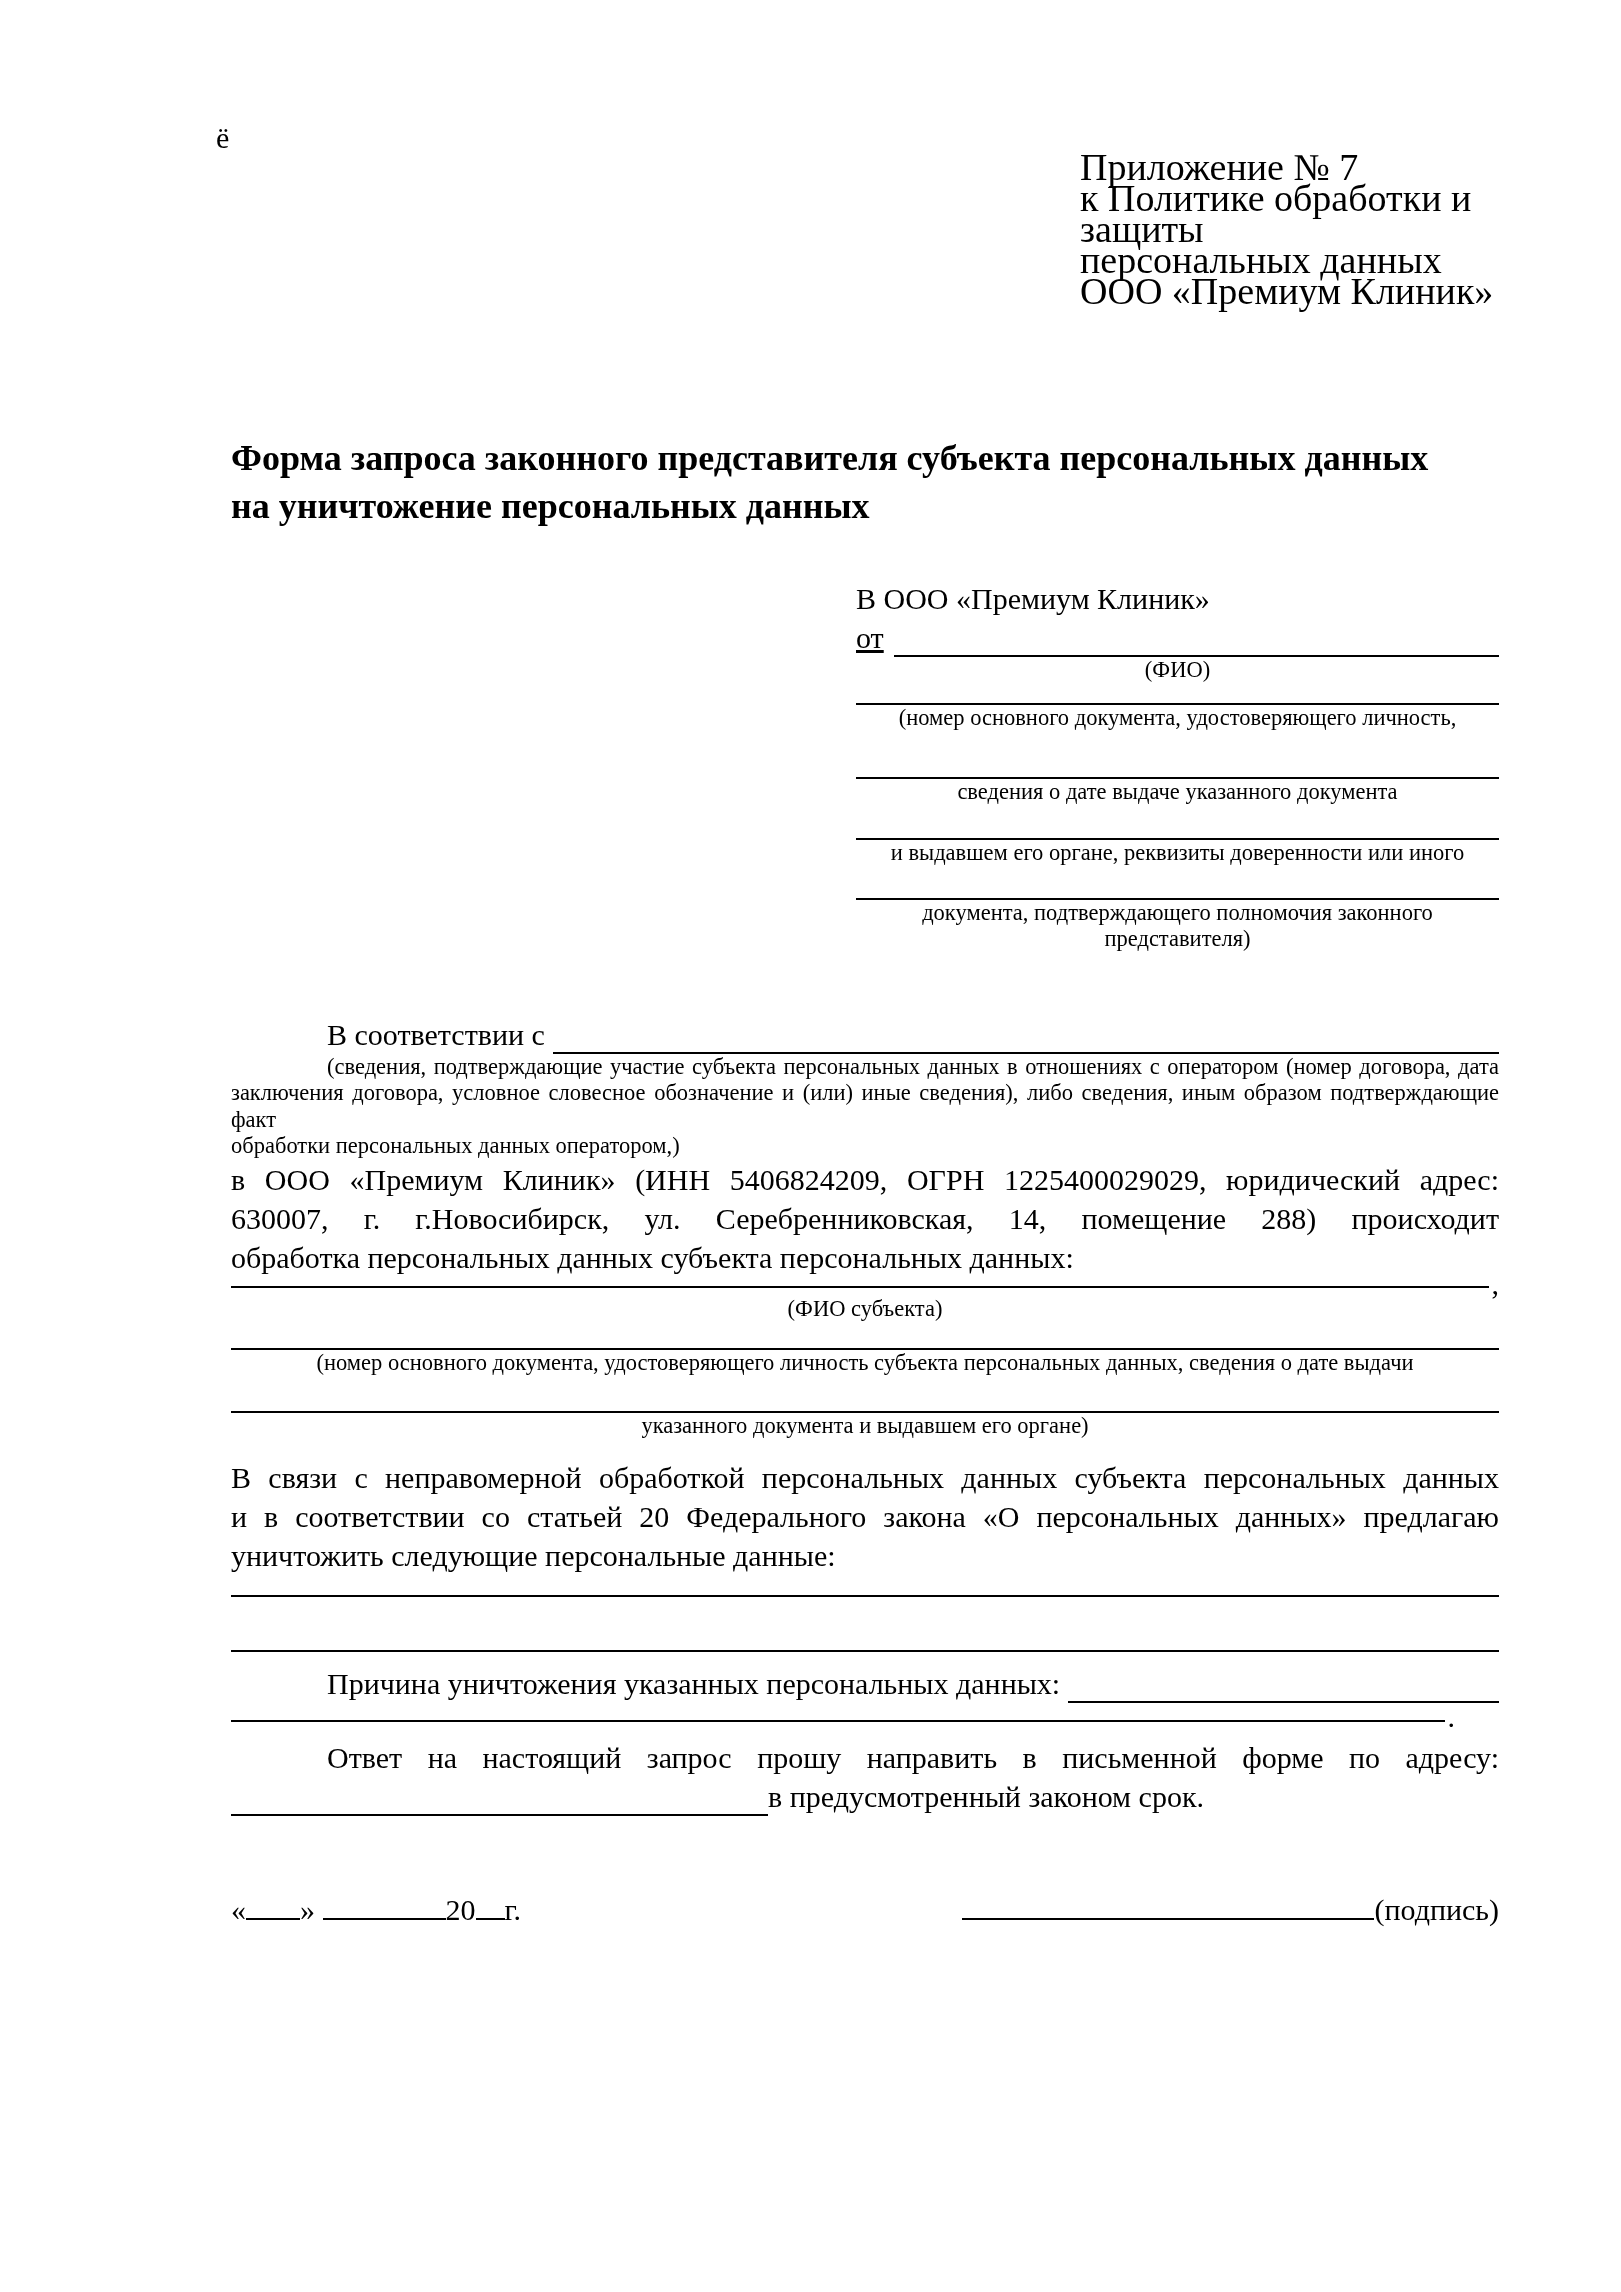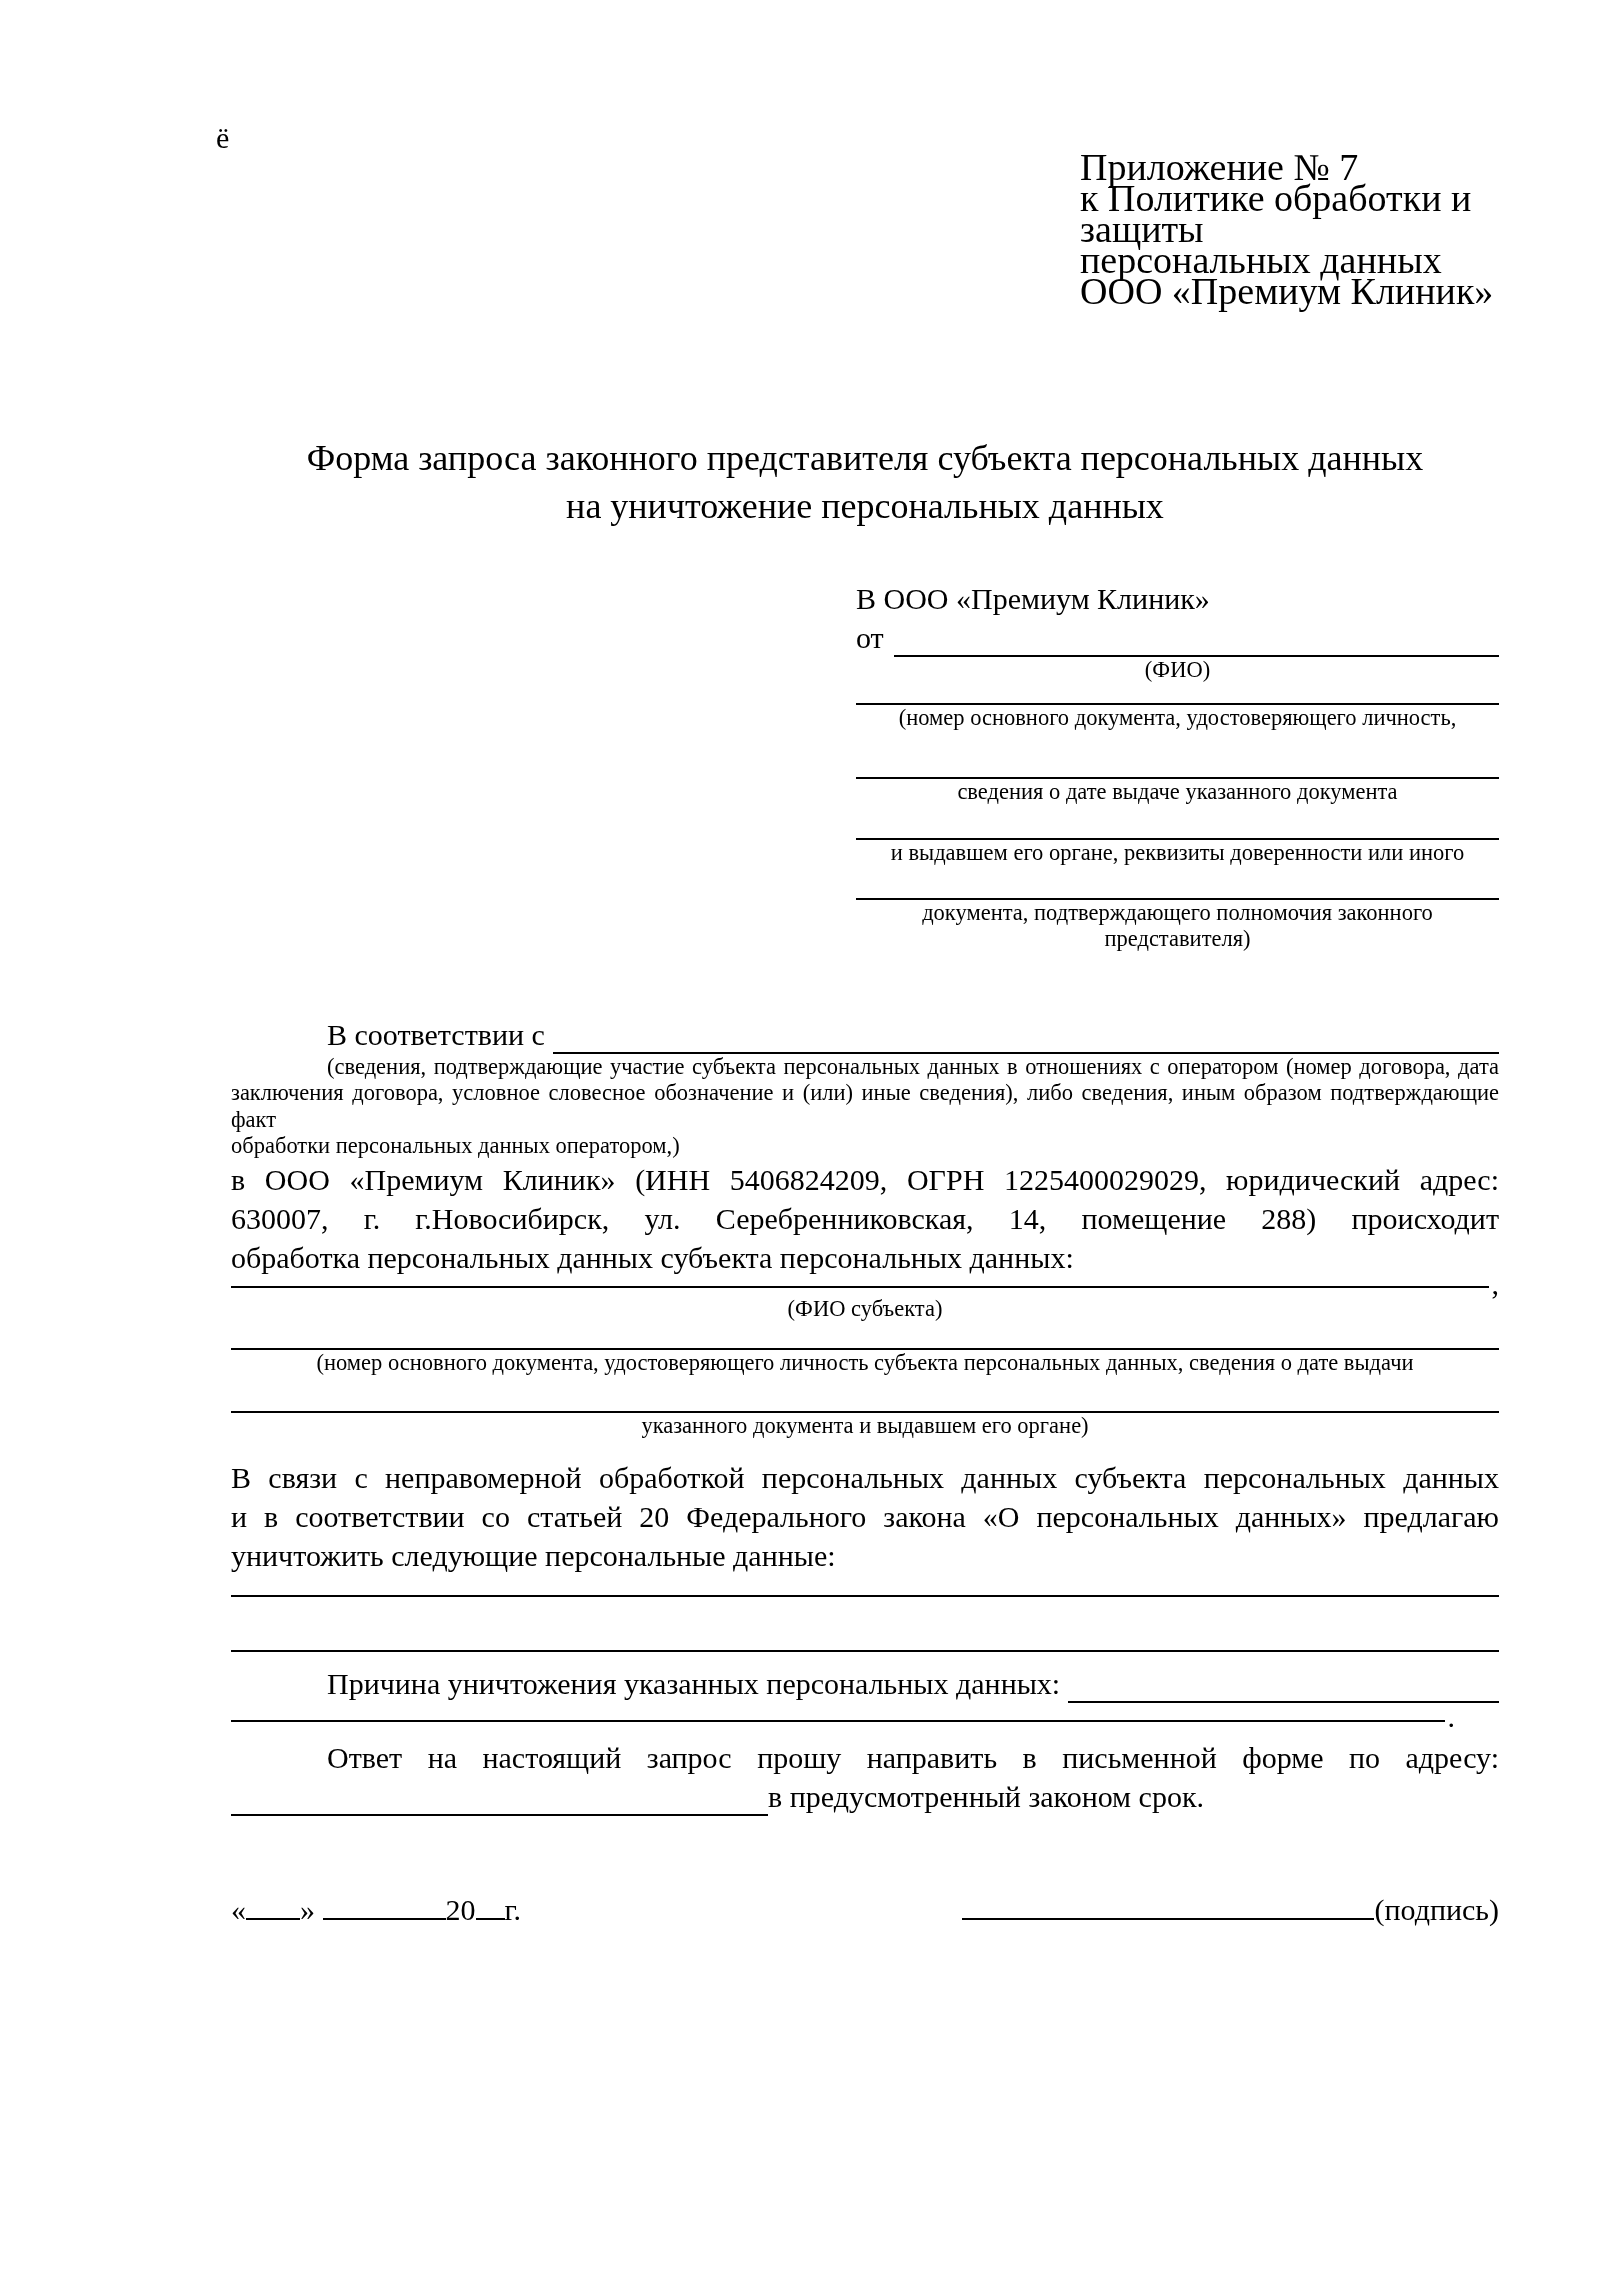--- a/index.html
+++ b/index.html
@@ -8,32 +8,32 @@
     width:1621px;height:2293px;
     background:#ffffff;color:#000;
     font-family:"Liberation Serif", serif;
     overflow:hidden;
   }
   .content{position:absolute;left:231px;top:0;width:1268px;}
   .stray{position:absolute;left:216px;top:120px;font-size:30px;line-height:35px;}
 
   .appendix{margin-left:849px;margin-top:152px;font-size:38px;line-height:31px;}
 
-  .title{margin-top:127px;font-size:36px;font-weight:normal;line-height:48px;text-align:center;}
+  .title{margin-top:127px;font-size:36px;font-weight:bold;line-height:48px;text-align:left;}
 
   .body-size{font-size:30px;line-height:39px;}
   .small{font-size:22.5px;line-height:26.5px;}
   .center{text-align:center;}
   .j{text-align:justify;text-align-last:justify;}
   .ind{padding-left:96px;}
 
   .addr{margin-top:49px;margin-left:625px;width:643px;font-size:30px;line-height:39px;}
   .flexrow{display:flex;align-items:flex-end;}
   .fill{flex:1;border-bottom:2.9px solid #000;}
-  .addr-from-label{padding-right:9.8px;}
+  .addr-from-label{padding-right:9.8px;text-decoration:underline;}
   .uline{height:0;border-bottom:2.9px solid #000;}
   .mt20{margin-top:19.6px;} .mt46{margin-top:45px;} .mt34{margin-top:33px;} .mt32{margin-top:31px;}
 
   .accordance{margin-top:62px;}
   .accordance .lead{white-space:nowrap;padding-left:96px;padding-right:7.8px;text-align:right;}
 
   .line-end-row{display:flex;align-items:flex-end;height:11.8px;}
   .line-end-row .fill{height:100%;}
   .after-char{font-size:30px;line-height:9.8px;padding-left:2.9px;}
 

